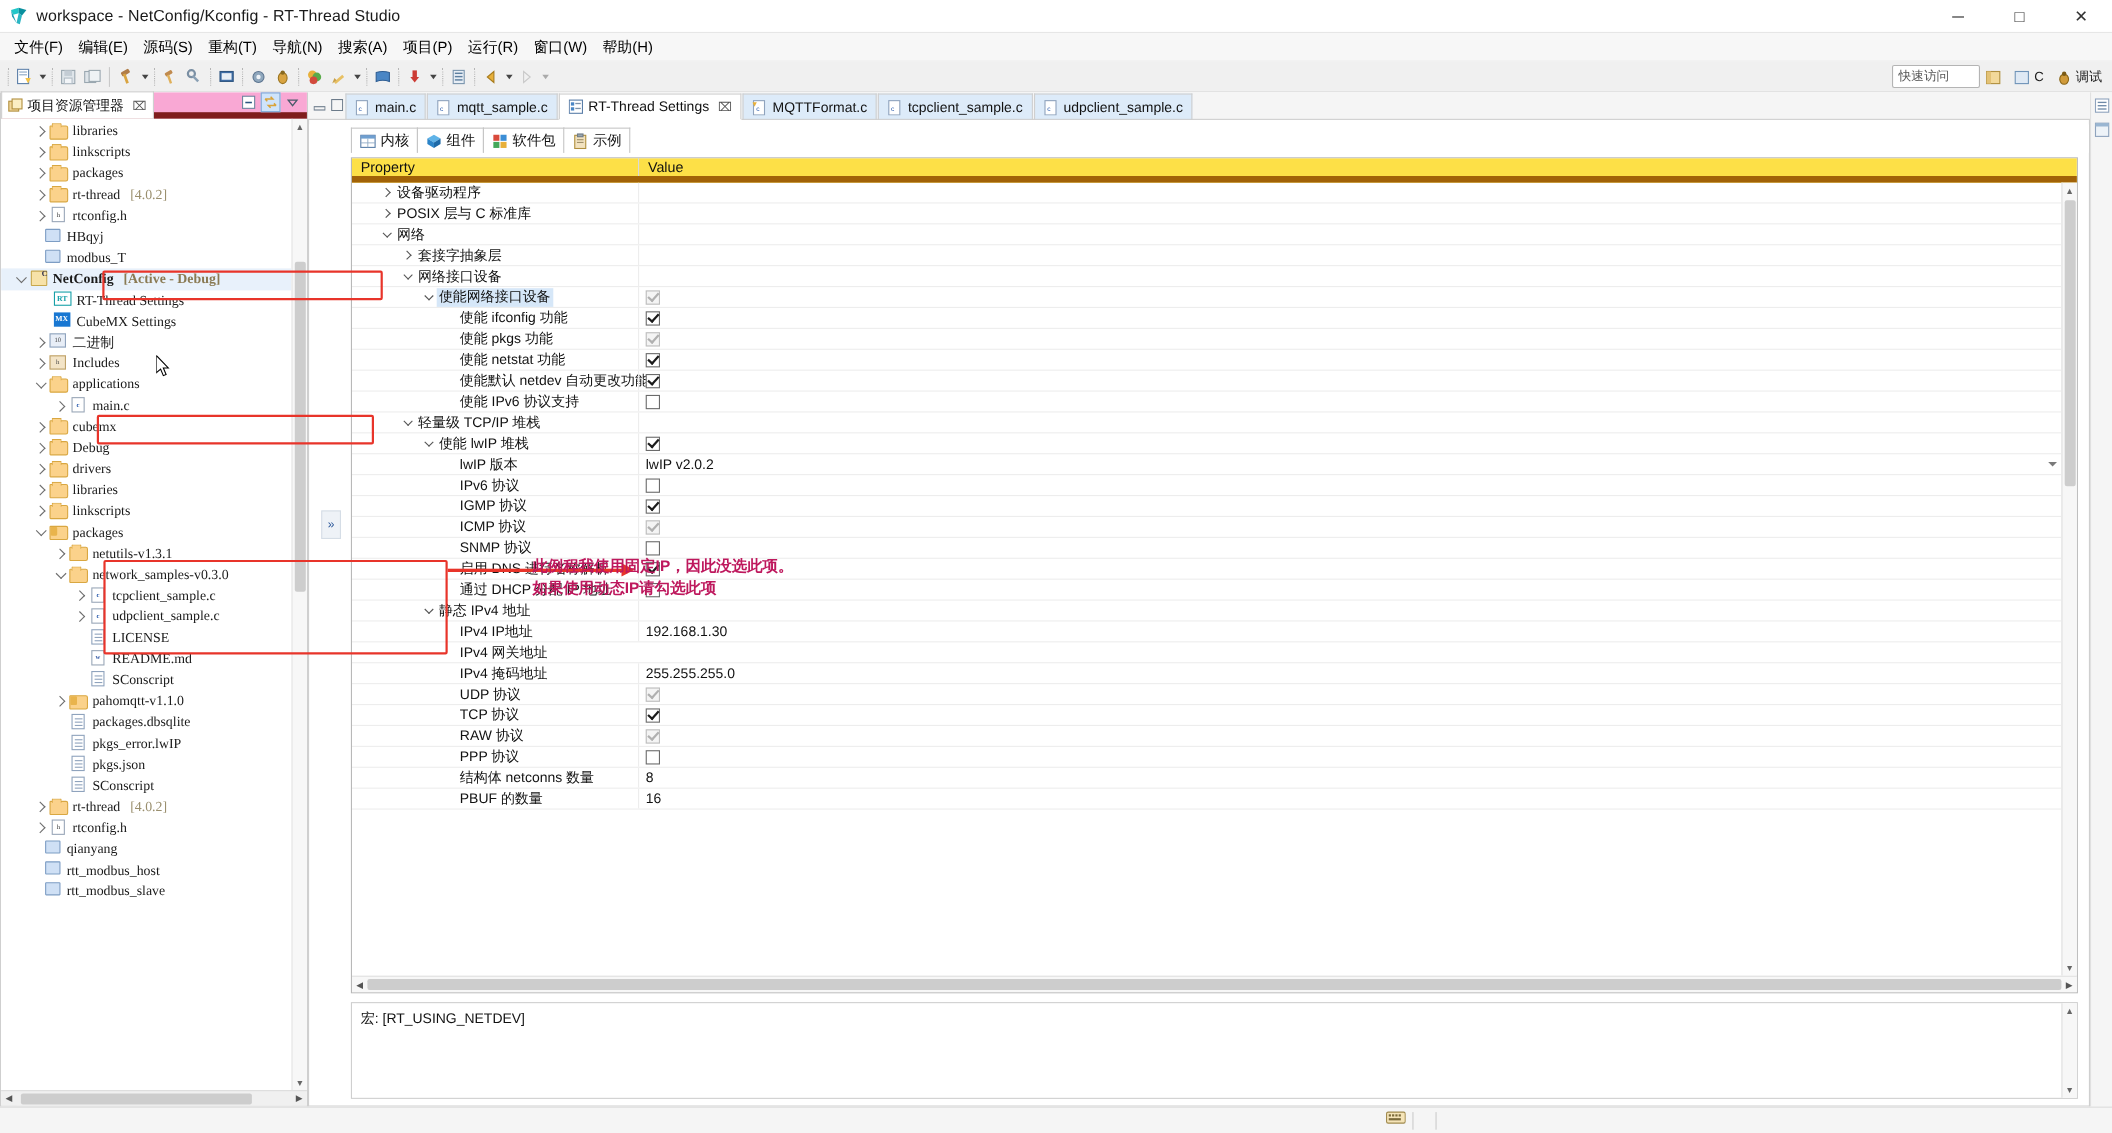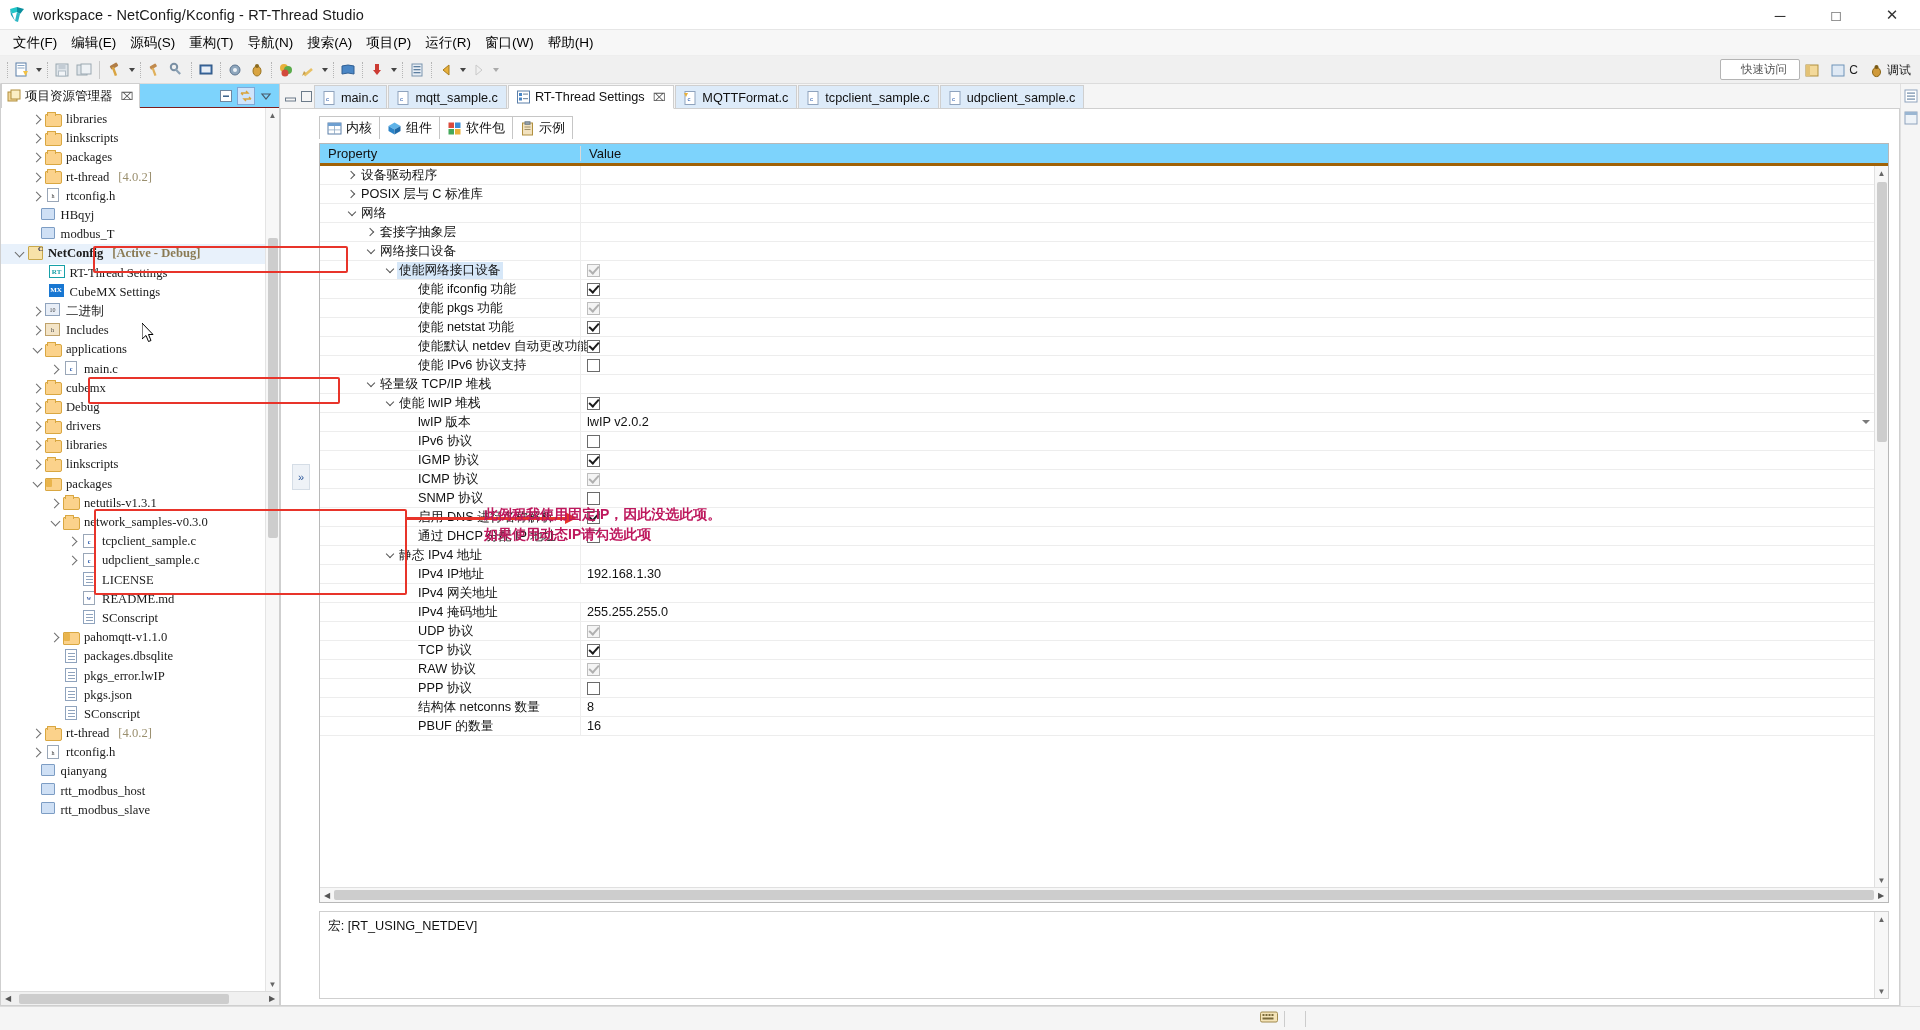--- a/index.html
+++ b/index.html
@@ -73,21 +73,21 @@
     content: ""; width: 0; height: 0;
     border-left: 3.5px solid transparent; border-right: 3.5px solid transparent;
     border-top: 4px solid #444;
   }
   .tb-arrow.pale::after { border-top-color: #aaa; }
   .quickaccess {
     position: absolute; right: 120px; top: 3px;
     width: 80px; height: 21px;
     border: 1px solid #b4b4b4; background: #fff; border-radius: 2px;
     font-size: 11.5px; color: #555; display: flex; align-items: center;
-    padding-left: 20px;
+    padding-left: 5px;
   }
   .persp-right {
     position: absolute; right: 6px; top: 3px; display: flex; align-items: center; gap: 5px;
   }
   .persp-btn {
     height: 21px; display: flex; align-items: center; gap: 3px;
     font-size: 12px; color: #1b1b1b; padding: 0 3px;
   }
   .persp-ico { width: 15px; height: 15px; display: block; }
 
@@ -97,22 +97,22 @@
     position: relative;
   }
 
   
   .leftview {
     width: 280px; flex: none; display: flex; flex-direction: column;
     background: #fff; border: 1px solid #cfcfcf; border-top: none; margin: 0;
   }
   .view-tabbar {
     height: 24px; flex: none; display: flex; align-items: stretch;
-    background: #7dd3fc; position: relative;
-    border-bottom: 1px solid #7f1d1d;
+    background: #f9a8d4; position: relative;
+    border-bottom: 6px solid #7f1d1d;
     gap: 31px;
   }
   .view-tab {
     display: flex; align-items: center; gap: 4px;
     padding: 0 6px 0 5px; background: #fff;
     border: 1px solid #cfcfcf; border-bottom: none; border-top: 1px solid #cfcfcf;
     font-size: 12.5px; color: #111; height: 25px; margin-top: -1px;
   }
   .view-tab .close-x { font-size: 11px; color: #555; margin-left: 4px; }
   .view-tools { margin-left: auto; display: flex; align-items: center; gap: 2px; padding-right: 4px; }
@@ -248,23 +248,23 @@
   }
   .stab.active { background: #fff; font-weight: normal; }
   .sicon { width: 15px; height: 15px; flex: none; }
 
   .table-wrap {
     flex: 1; margin: 4px 10px 2px 38px; min-height: 0;
     border: 1px solid #b8b8b8; display: flex; flex-direction: column; background:#fff;
     position: relative;
   }
   .thead {
-    height: 22px; flex: none; display: flex; align-items: center;
-    border-bottom: 3px solid #a16207; font-size: 13px; color: #111;
-    background: #7dd3fc;
+    height: 22px; flex: none; display: flex; 
+    border-bottom: 6px solid #a16207; font-size: 13px; color: #111;
+    background: #fde047;
   }
   .th-prop { width: 260px; padding-left: 8px; }
   .th-val { padding-left: 8px; border-left: 1px solid #d9d9d9; flex:1; }
   .tbody { flex:1; overflow:hidden; position:relative; }
   .prow {
     height: 19px; display: flex; align-items: center;
     font-size: 12.7px; color: #111; border-bottom: 1px solid #ededed;
     position: relative;
   }
   .prow .pname { display:flex; align-items:center; width:260px; flex:none; white-space:nowrap; }

